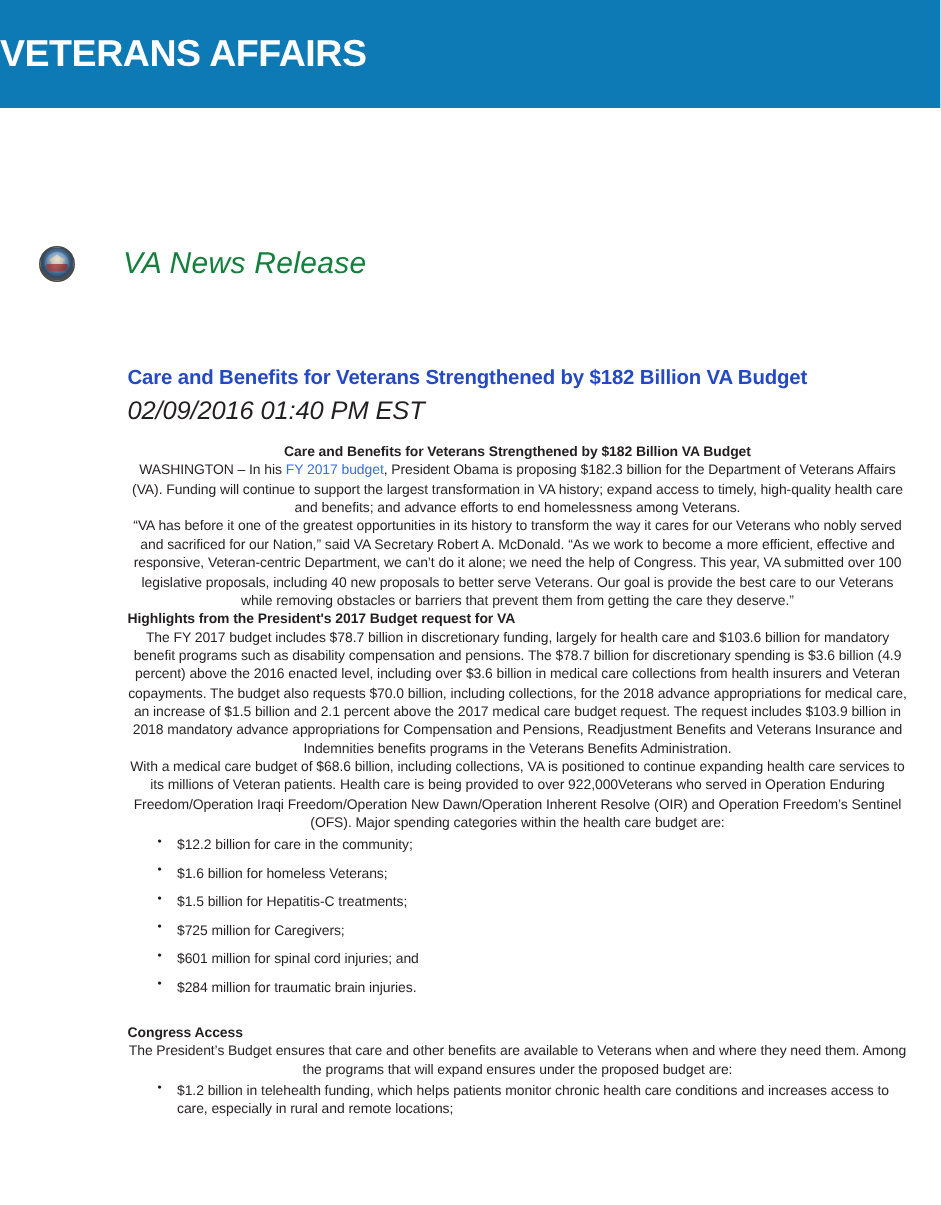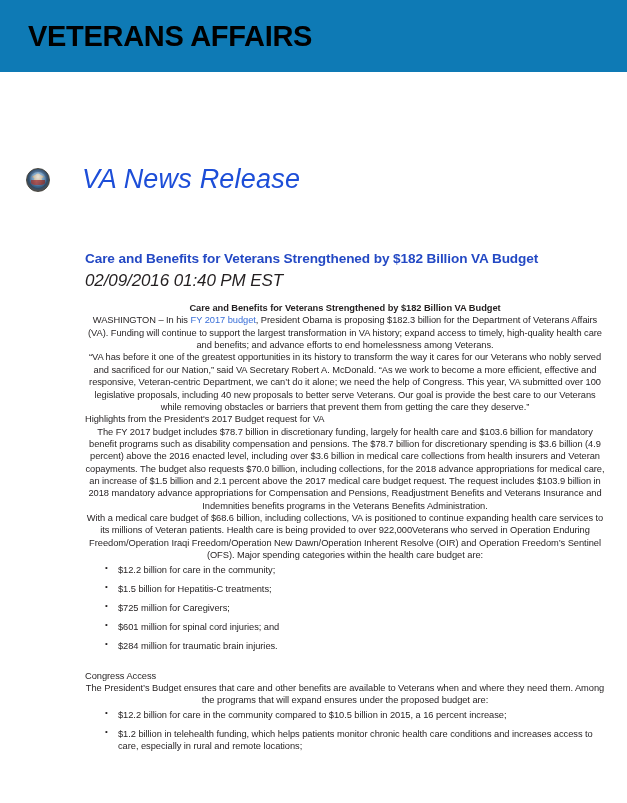--- a/index.html
+++ b/index.html
@@ -18,23 +18,22 @@
   
   .va-header {
     width: 100%;
     height: 72px;
     background: #0e7ab5;
     box-sizing: border-box;
     display: flex;
     align-items: center;
   }
   .va-header-title {
-    margin-left: 28px;
-    color: #000000;
-    font-size: 29px;
+    color: #ffffff;
+    font-size: 25px;
     font-weight: bold;
     letter-spacing: -0.3px;
     font-family: "Liberation Sans", sans-serif;
   }
 
   
   .release-banner {
     display: flex;
     align-items: center;
     margin-top: 92px;
@@ -74,24 +73,24 @@
     left: 16%;
     top: 52%;
     width: 68%;
     height: 22%;
     background: linear-gradient(90deg, #8e3b3b 0%, #a84545 40%, #7d3232 100%);
     border-radius: 0 0 40% 40%;
     opacity: 0.85;
   }
   .release-title {
     margin-left: 32px;
-    font-size: 27px;
+    font-size: 20px;
     font-style: italic;
     font-weight: normal;
-    color: #1d4ed8;
+    color: #15803d;
     font-family: "Liberation Sans", sans-serif;
     letter-spacing: 0.2px;
   }
 
   
   .article {
     padding-left: 85px;
     padding-right: 22px;
     margin-top: 56px;
   }
@@ -123,21 +122,21 @@
     font-weight: bold;
     font-size: 9.3px;
     margin: 0;
   }
   .para {
     margin: 0;
     text-align: center;
   }
   .section-head {
     margin: 0;
-    font-weight: normal;
+    font-weight: bold;
     font-size: 9.3px;
   }
   .inline-link {
     color: #3a6fd8;
     text-decoration: none;
   }
   ul.bullets {
     margin: 2px 0 0 0;
     padding-left: 33px;
     list-style: none;
@@ -192,32 +191,32 @@
 
     <p class="section-head">Highlights from the President's 2017 Budget request for VA</p>
 
     <p class="para">The FY 2017 budget includes $78.7 billion in discretionary funding, largely for health care and $103.6 billion for mandatory benefit programs such as disability compensation and pensions. The $78.7 billion for discretionary spending is $3.6 billion (4.9 percent) above the 2016 enacted level, including over $3.6 billion in medical care collections from health insurers and Veteran copayments.  The budget also requests $70.0 billion, including collections, for the 2018 advance appropriations for medical care, an increase of $1.5 billion and 2.1 percent above the 2017 medical care budget request.  The request includes $103.9 billion in 2018 mandatory advance appropriations for Compensation and Pensions, Readjustment Benefits and Veterans Insurance and Indemnities benefits programs in the Veterans Benefits Administration.</p>
 
 
     <p class="para">With a medical care budget of $68.6 billion, including collections, VA is positioned to continue expanding health care services to its millions of Veteran patients.  Health care is being provided to over 922,000Veterans who served in Operation Enduring Freedom/Operation Iraqi Freedom/Operation New Dawn/Operation Inherent Resolve (OIR) and Operation Freedom’s Sentinel (OFS). Major spending categories within the health care budget are:</p>
 
     <ul class="bullets">
       <li>$12.2 billion for care in the community;</li>
+      <li>$1.6 billion for homeless Veterans;</li>
       <li>$1.5 billion for Hepatitis-C treatments;</li>
       <li>$725 million for Caregivers;</li>
       <li>$601 million for spinal cord injuries; and</li>
       <li>$284 million for traumatic brain injuries.</li>
     </ul>
 
     <div class="spacer-gap"></div>
 
     <p class="section-head">Congress Access</p>
 
     <p class="para">The President’s Budget ensures that care and other benefits are available to Veterans when and where they need them. Among the programs that will expand ensures under the proposed budget are:</p>
 
     <ul class="bullets tight-list">
-      <li>$12.2 billion for care in the community compared to $10.5 billion in 2015, a 16 percent increase;</li>
       <li>$1.2 billion in telehealth funding, which helps patients monitor chronic health care conditions and increases access to care, especially in rural and remote locations;</li>
 
     </ul>
 
   </div>
 </div>
 
 </body></html>

